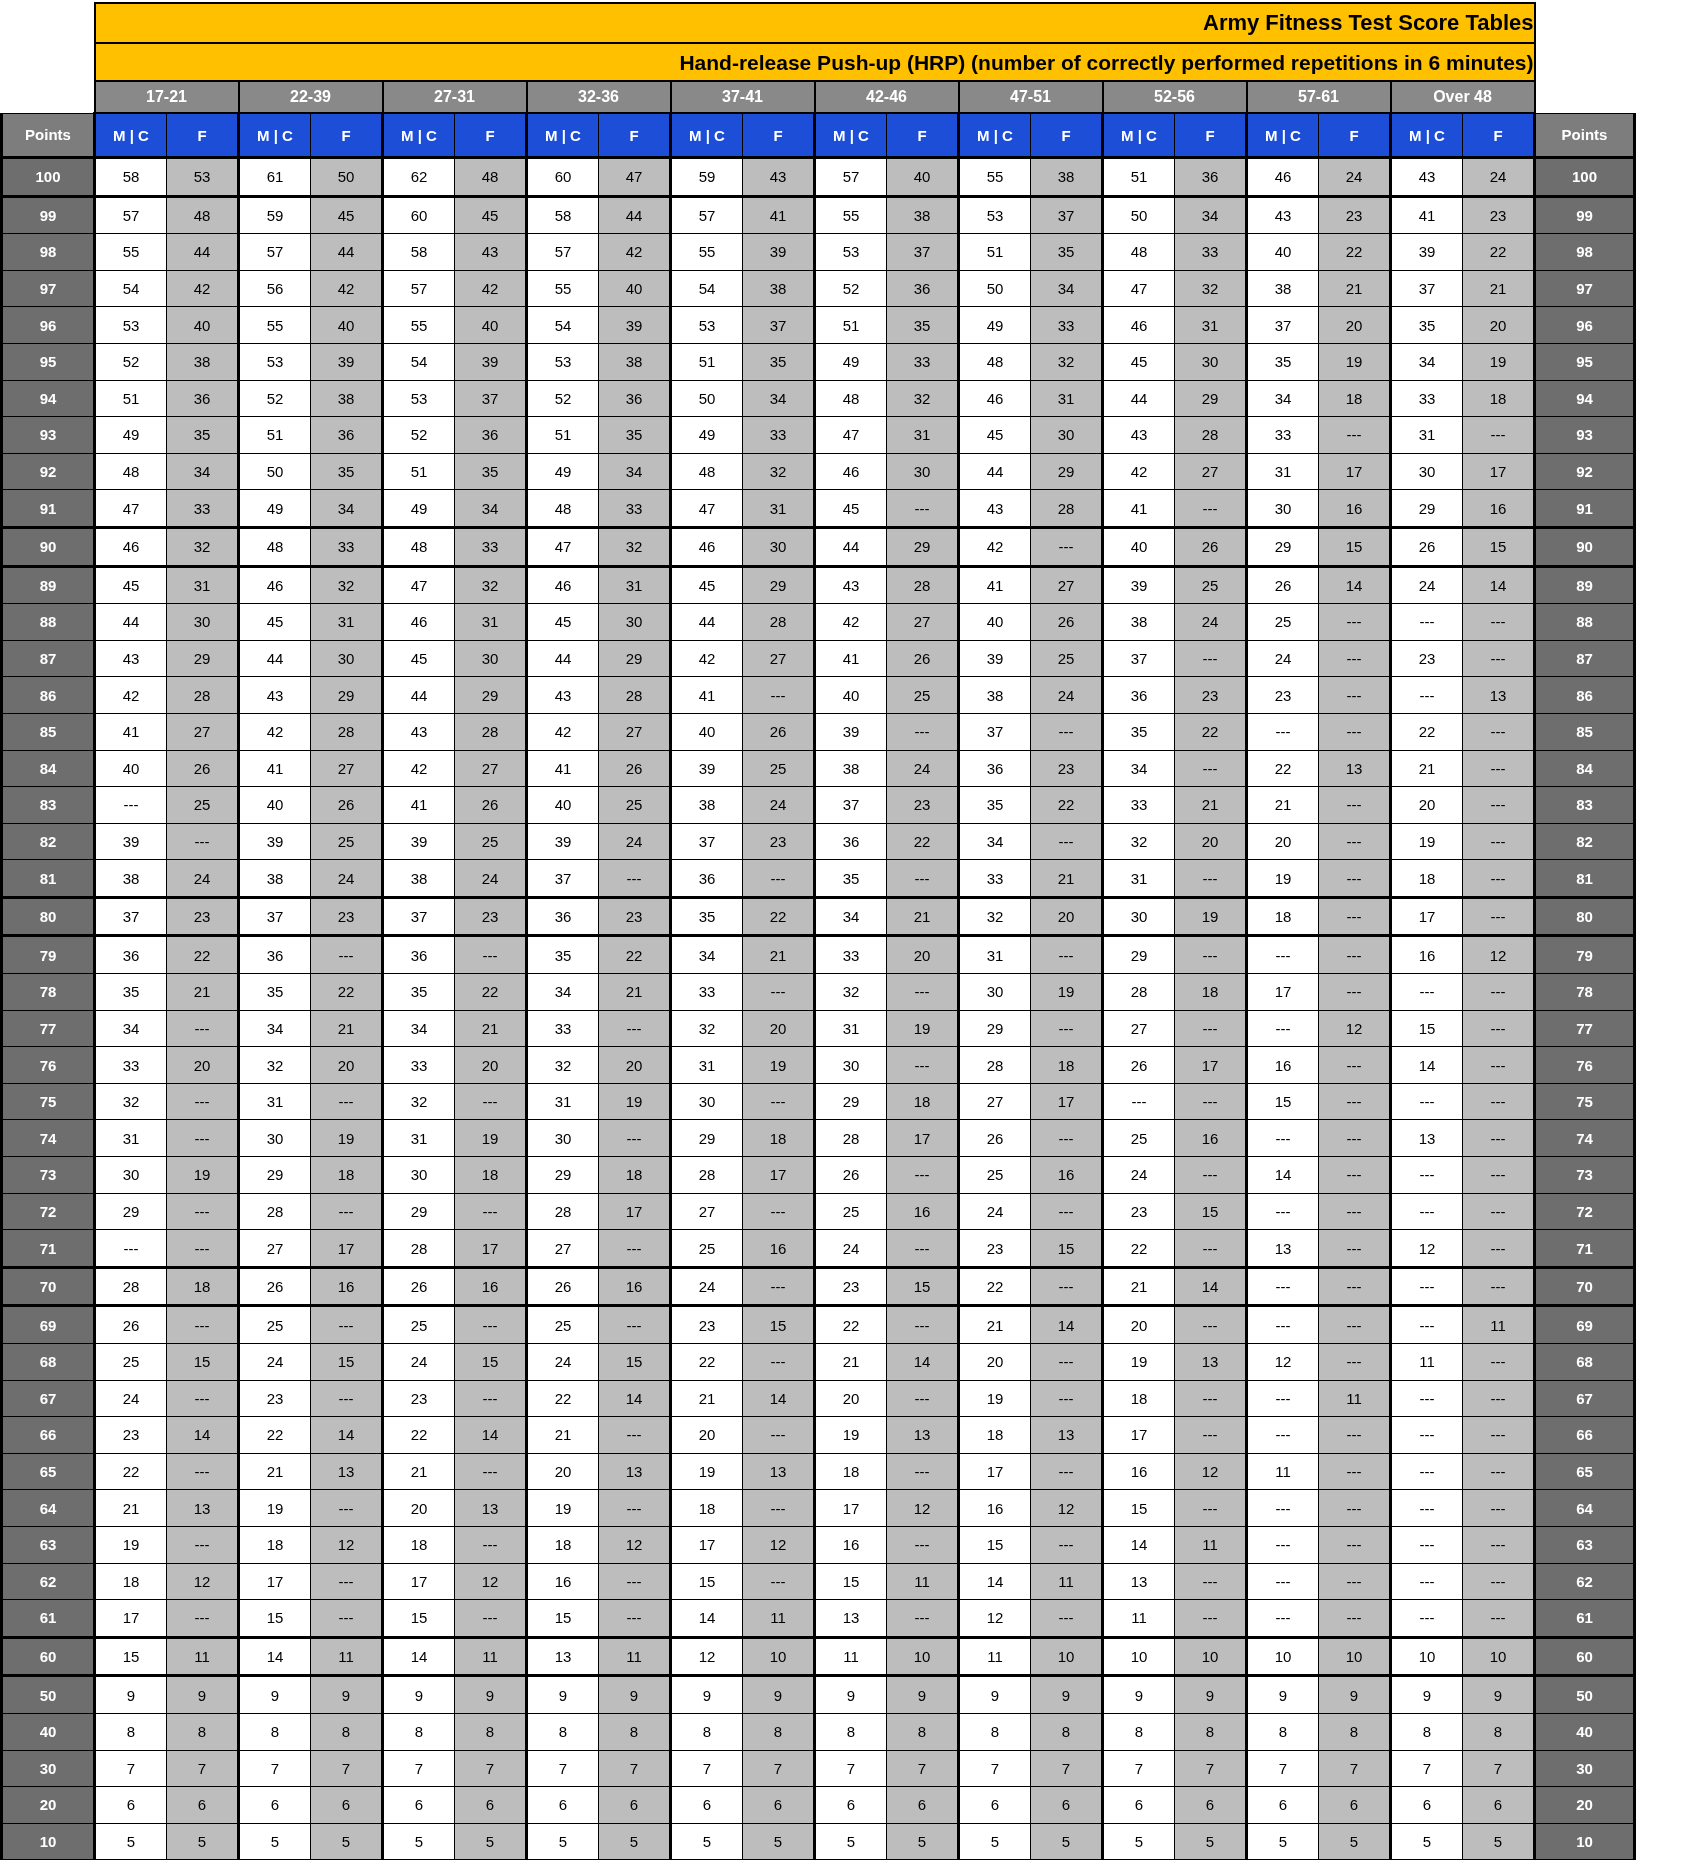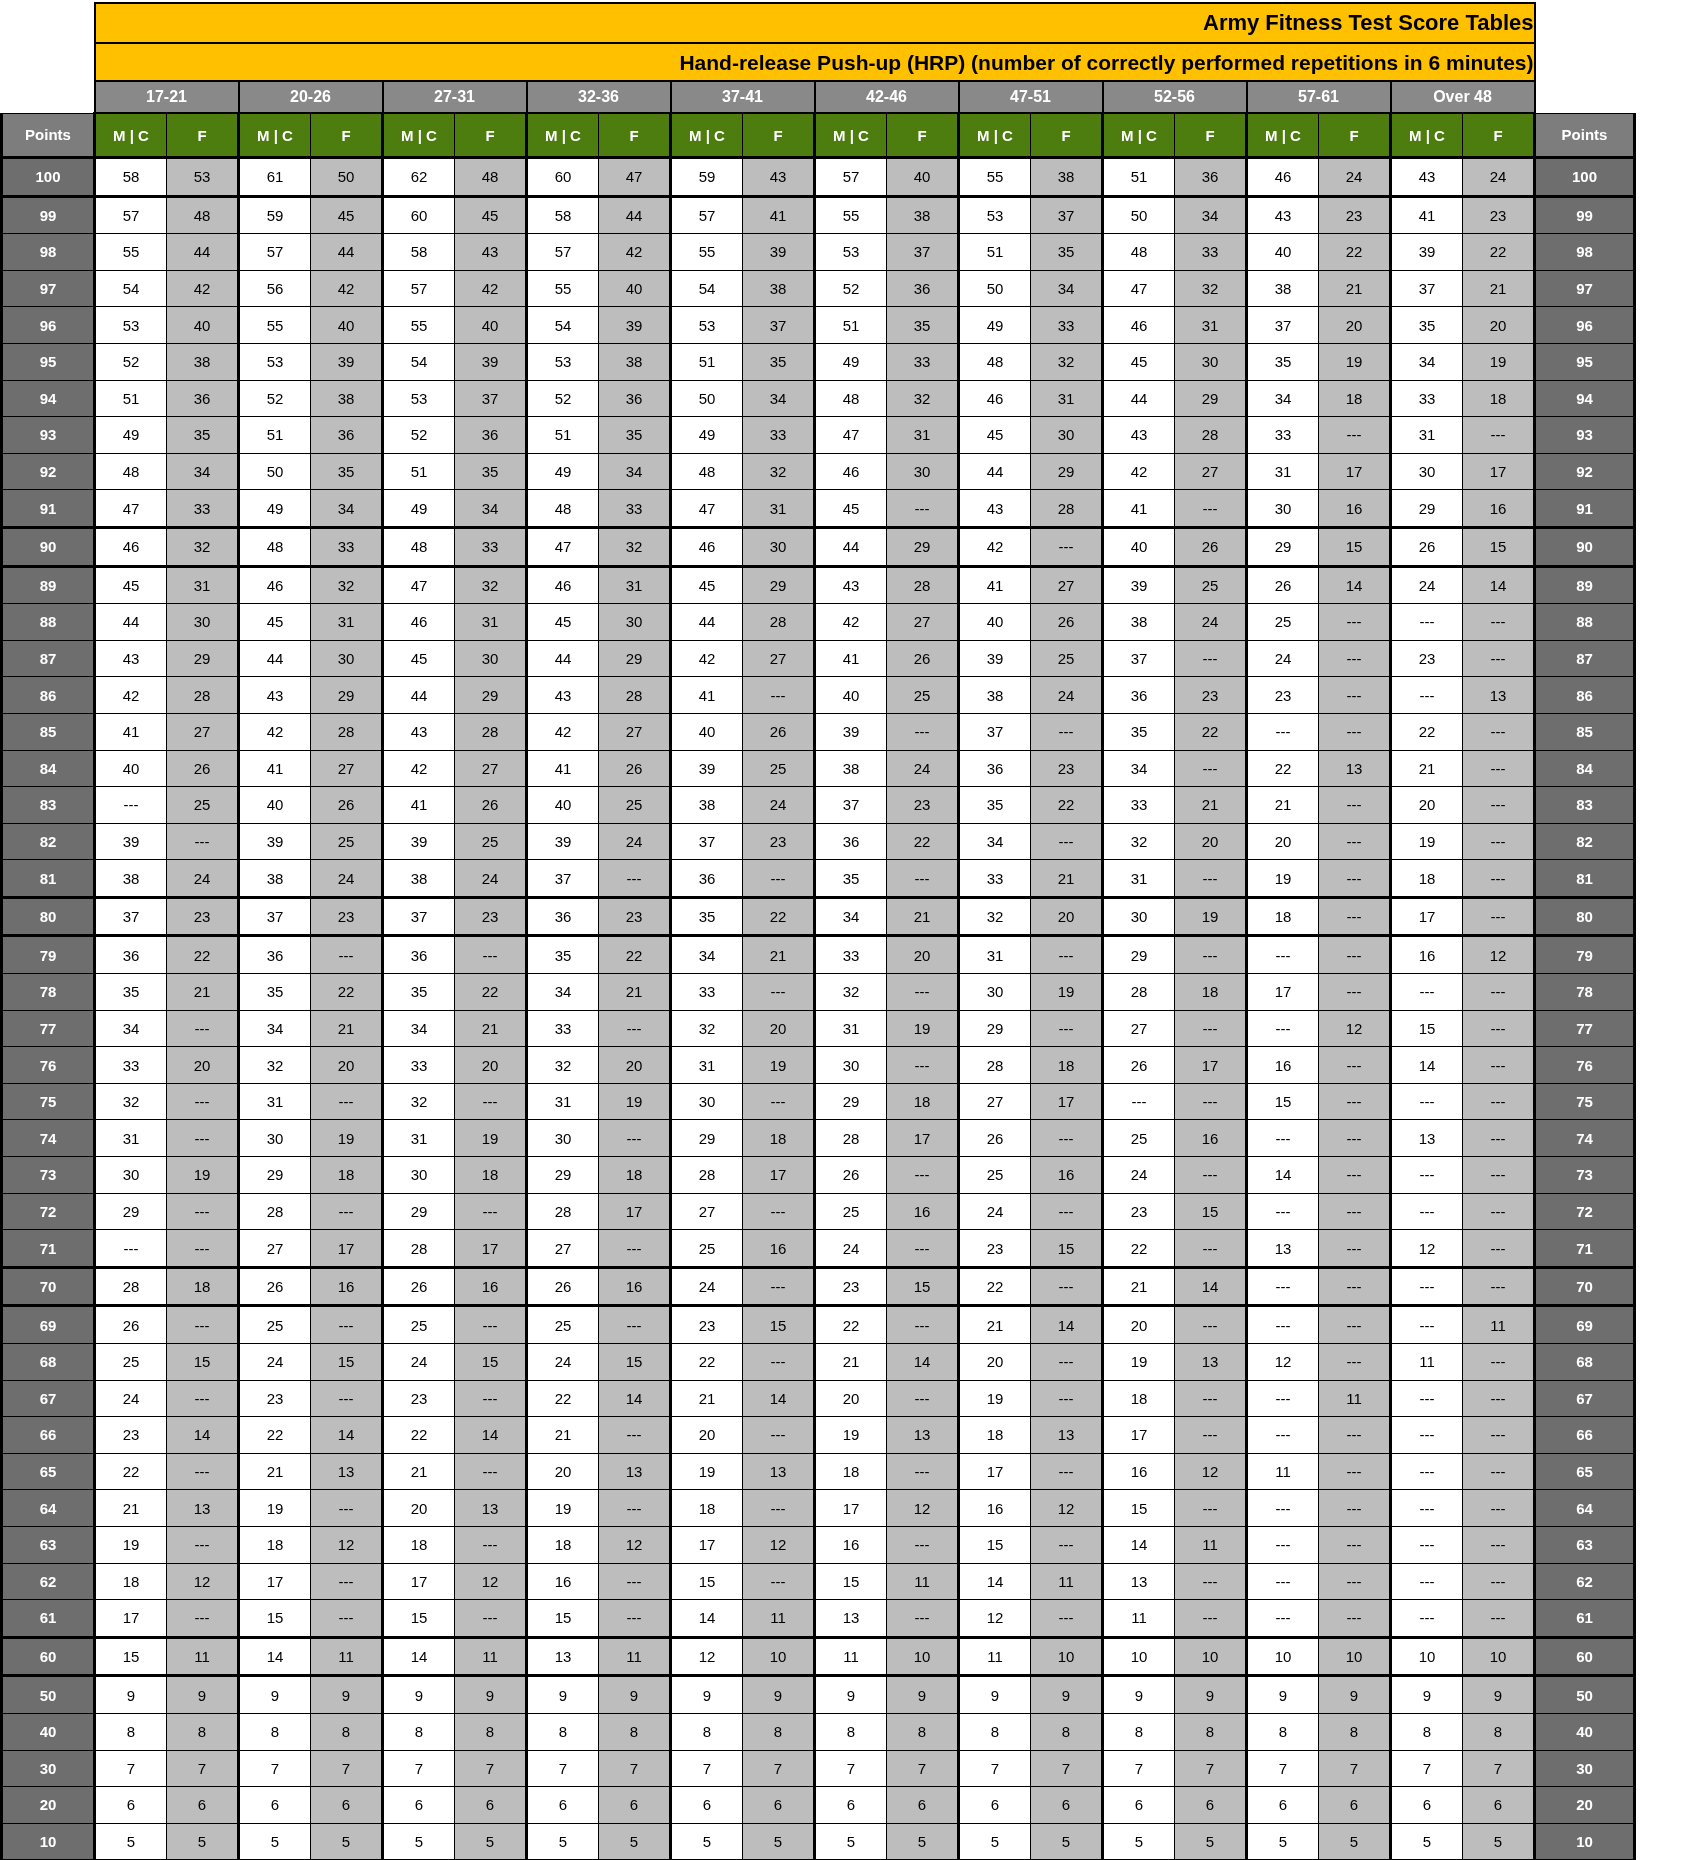--- a/index.html
+++ b/index.html
@@ -22,21 +22,21 @@
   tr.subtitle-row td.gold{height:36px;font-size:21px;}
   td.gold{
     background:#FFC000;border:2px solid #000;font-weight:bold;color:#000;text-align:right;
   }
   tr.age-row td.age{height:30px;}
   td.age{
     background:#898989;color:#fff;font-weight:bold;font-size:16px;border:2px solid #000;
   }
   tr.sub-row td{height:42px;}
   td.colh{
-    background:#4d7c0f;color:#fff;font-weight:bold;font-size:15px;
+    background:#1d4ed8;color:#fff;font-weight:bold;font-size:15px;
     border-bottom:3px solid #000;
   }
   td.ph{background:#7d7d7d;}
   td.pts{background:#6e6e6e;color:#fff;font-weight:bold;}
   td.f{background:#BDBDBD;}
   td.gs{border-left:3px solid #000;}
   td.pl{border-left:3px solid #000;border-right:3px solid #000;}
   td.pr{border-left:3px solid #000;border-right:3px solid #000;}
   tbody td{height:35.6px;}
   tr.hr td{border-top:3px solid #000;border-bottom:3px solid #000;}
@@ -60,21 +60,21 @@
         <td class="blank"></td>
       </tr>
       <tr class="subtitle-row">
         <td class="blank"></td>
         <td class="gold" colspan="20">Hand-release Push-up (HRP) (number of correctly performed repetitions in 6 minutes)</td>
         <td class="blank"></td>
       </tr>
       <tr class="age-row">
           <td class="blank"></td>
           <td class="age" colspan="2">17-21</td>
-          <td class="age" colspan="2">20-26</td>
+          <td class="age" colspan="2">22-39</td>
           <td class="age" colspan="2">27-31</td>
           <td class="age" colspan="2">32-36</td>
           <td class="age" colspan="2">37-41</td>
           <td class="age" colspan="2">42-46</td>
           <td class="age" colspan="2">47-51</td>
           <td class="age" colspan="2">52-56</td>
           <td class="age" colspan="2">57-61</td>
           <td class="age" colspan="2">Over 48</td>
           <td class="blank"></td>
         </tr>

